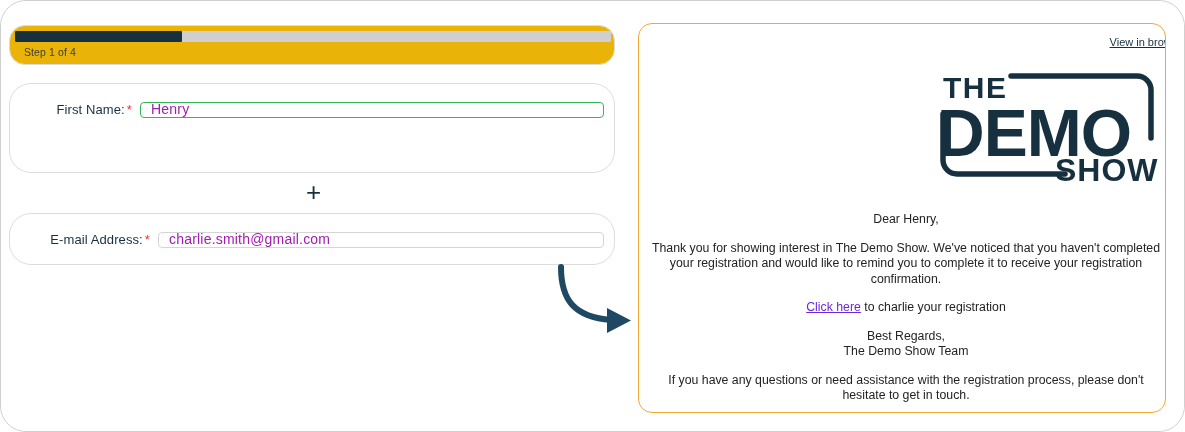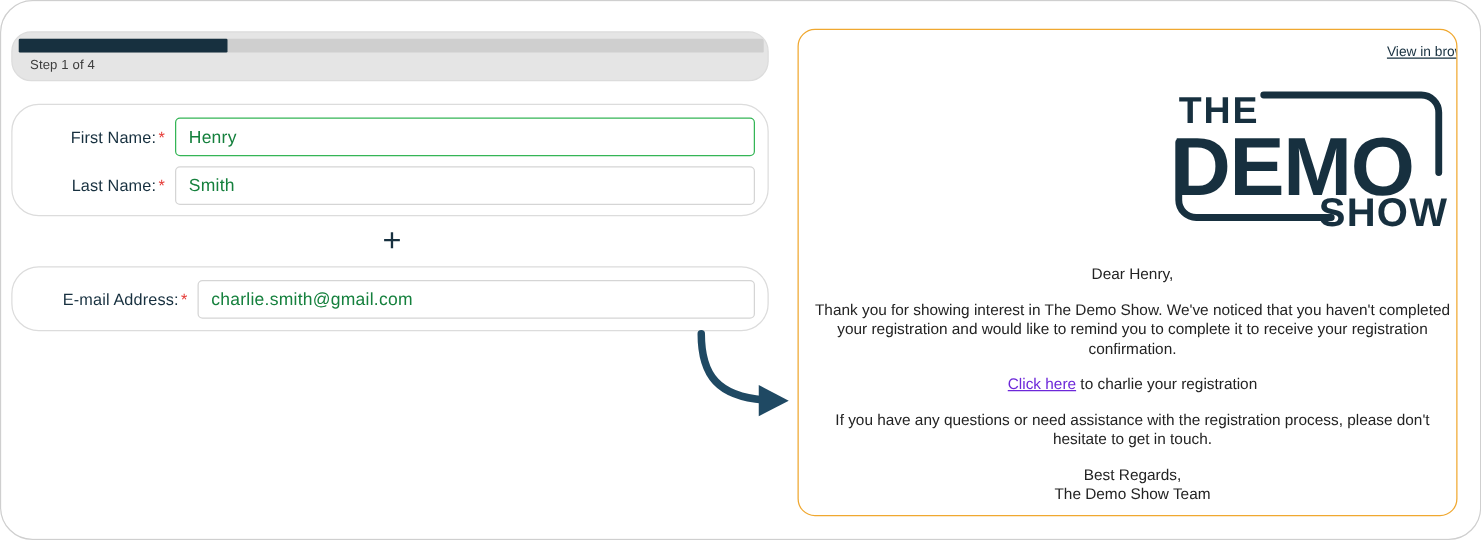--- a/index.html
+++ b/index.html
@@ -36,21 +36,21 @@
     background: #ffffff;
     border: 1px solid #dcdcdc;
     border-radius: 22px;
   }
 
   
   #progress-panel {
     left: 8px; top: 24px;
     width: 606px; height: 40px;
     border-radius: 16px;
-    background: #e5e5e5;
+    background: #eab308;
     overflow: hidden;
   }
   #progress-track {
     position: absolute;
     left: 5px; top: 5px;
     width: 596px; height: 11px;
     background: #cfcfcf;
     border-radius: 1px;
   }
   #progress-fill {
@@ -95,25 +95,25 @@
     letter-spacing: .1px;
   }
   .req-star {
     color: #e53935;
     font-size: 13px;
     margin-left: 2px;
   }
   .field-input {
     flex: 1;
     margin-right: 10px;
-    height: 31px;
+    height: 16px;
     line-height: 31px;
     padding: 0 10px;
     font-size: 14px;
-    color: #15803d;
+    color: #a21caf;
     background: #ffffff;
     border: 1px solid #d5d5d5;
     border-radius: 4px;
     font-family: "Liberation Sans", sans-serif;
     letter-spacing: .2px;
   }
   .field-input.focused {
     border: 1px solid #34b556;
   }
 
@@ -224,26 +224,20 @@
 
     <div id="names-panel" class="panel">
 
       <div class="field-row" id="row-first">
         <div class="field-label">
           <span>First Name:</span><span class="req-star">*</span>
         </div>
         <input class="field-input focused" type="text" readonly="" value="Henry" style="">
       </div>
 
-      <div class="field-row" id="row-last">
-        <div class="field-label">
-          <span>Last Name:</span><span class="req-star">*</span>
-        </div>
-        <input class="field-input" type="text" readonly="" value="Smith" style="">
-      </div>
     </div>
 
     <div id="plus-sep">+</div>
 
     <div id="email-panel" class="panel">
       <div class="field-row" id="row-email">
         <div class="field-label">
           <span>E-mail Address:</span><span class="req-star">*</span>
         </div>
         <input class="field-input" type="text" readonly="" value="charlie.smith@gmail.com" style="">
@@ -275,22 +269,22 @@
         <text x="22" y="94" font-family="'Liberation Sans', sans-serif" font-size="66" font-weight="bold" fill="#17303f" letter-spacing="-1">DEMO</text>
 
         <text x="140" y="119" font-family="'Liberation Sans', sans-serif" font-size="32" font-weight="bold" fill="#17303f" letter-spacing="1">SHOW</text>
       </svg>
     </div>
 
     <div id="email-body">
       <p>Dear Henry,</p>
       <p>Thank you for showing interest in The Demo Show. We've noticed that you haven't completed your registration and would like to remind you to complete it to receive your registration confirmation.</p>
       <p><a class="email-link" href="#">Click here</a><span> to charlie your registration</span></p>
-      <p>If you have any questions or need assistance with the registration process, please don't hesitate to get in touch.</p>
       <p>
         <span class="sig-line">Best Regards,</span>
         <span class="sig-line">The Demo Show Team</span>
       </p>
+      <p>If you have any questions or need assistance with the registration process, please don't hesitate to get in touch.</p>
     </div>
   </div>
 
   <div id="corner-mask"></div>
 </div>
 
 </body></html>

